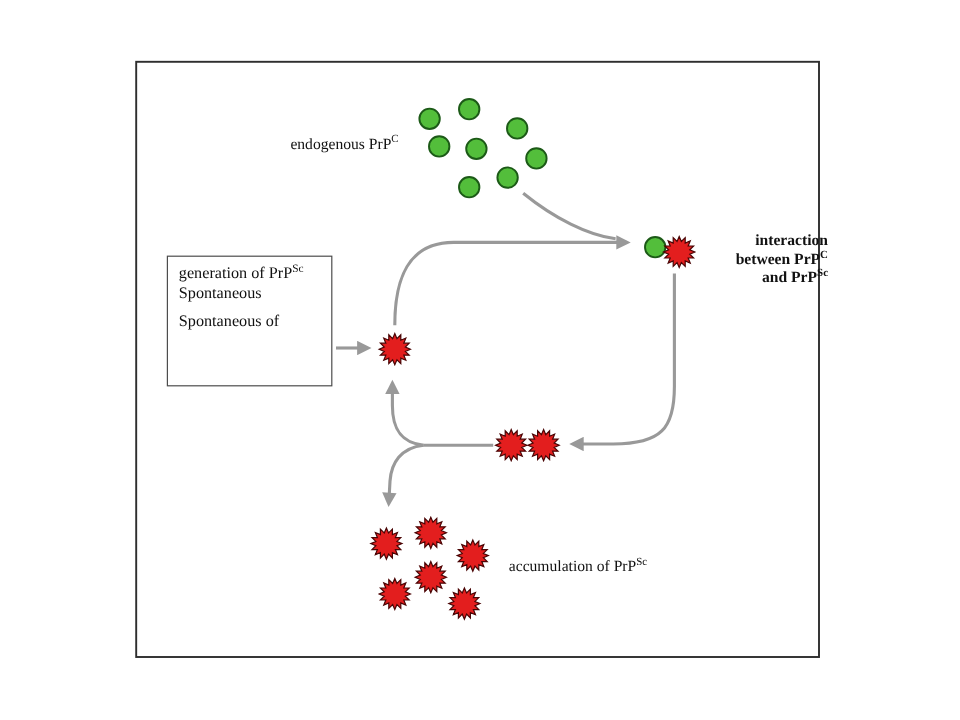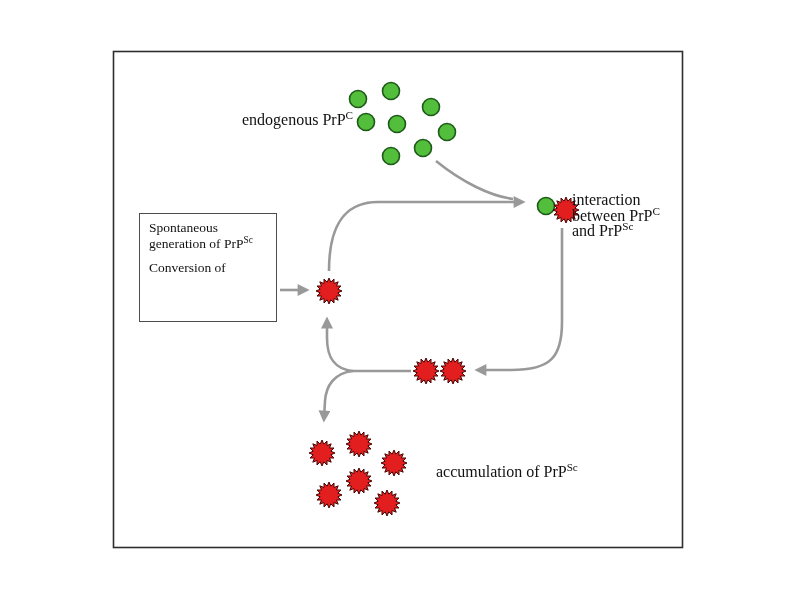--- a/index.html
+++ b/index.html
@@ -2,24 +2,24 @@
 <html><head>
 <meta charset="utf-8">
 <style>
   html,body{margin:0;padding:0;background:#ffffff;}
   #stage{
     position:relative;width:800px;height:600px;background:#ffffff;overflow:hidden;
     font-family:"Liberation Serif","DejaVu Serif",serif;color:#111111;
   }
   #diagram-svg{position:absolute;left:0;top:0;}
   .label{
-    position:absolute;font-size:16px;line-height:16px;white-space:nowrap;color:#111111;
+    position:absolute;font-size:13px;line-height:16px;white-space:nowrap;color:#111111;
   }
   .label sup{font-size:0.70em;line-height:0;vertical-align:super;letter-spacing:0;}
-  .label.centered{text-align:left;white-space:normal;line-height:15.5px;}
+  .label.centered{text-align:right;white-space:normal;line-height:15.5px;font-weight:bold;}
   #cause-box{
     position:absolute;left:139px;top:213px;width:138px;height:109px;
     border:1px solid #4d4d4d;background:#ffffff;box-sizing:border-box;
     padding:6px 4px 0 9px;font-size:13.5px;line-height:16px;
   }
   #cause-box .box-item{margin:0 0 8px 0;white-space:nowrap;}
   #cause-box sup{font-size:0.70em;line-height:0;vertical-align:super;}
 </style>
 </head>
 <body>
@@ -67,25 +67,25 @@
 
   <div class="label" style="left:242px;top:112px;">endogenous PrP<sup>C</sup></div>
 
   <div class="label centered" style="left:572px;top:192px;width:118px;">
       <div>interaction</div>
       <div>between PrP<sup>C</sup></div>
       <div>and PrP<sup>Sc</sup></div>
     </div>
 
 
-  <div class="label" style="left:436px;top:464px;">accumulation of PrP<sup>Sc</sup></div>
+  <div class="label" style="left:424px;top:464px;">accumulation of PrP<sup>Sc</sup></div>
 
   <div id="cause-box">
     <div class="box-item">
+        <div>generation of PrP<sup>Sc</sup></div>
         <div>Spontaneous</div>
-        <div>generation of PrP<sup>Sc</sup></div>
       </div>
     <div class="box-item">
-        <div>Conversion of</div>
+        <div>Spontaneous of</div>
       </div>
   </div>
 
 </div>
 
 </body></html>

